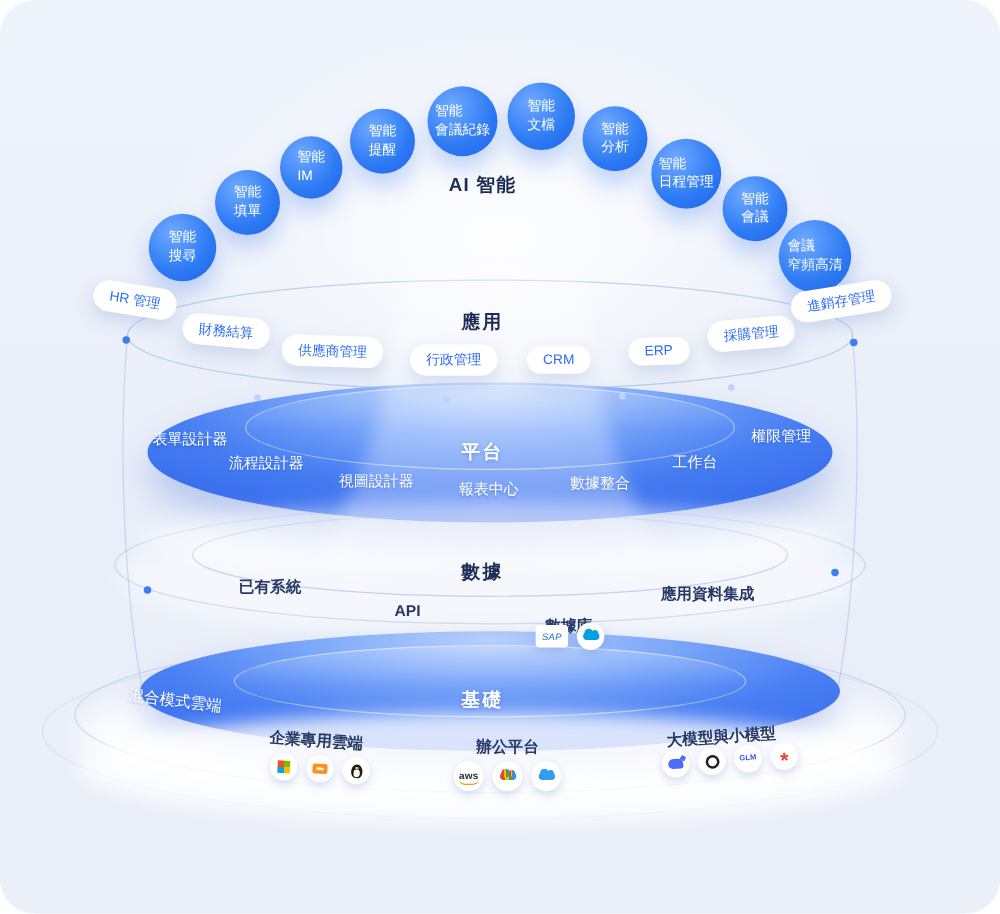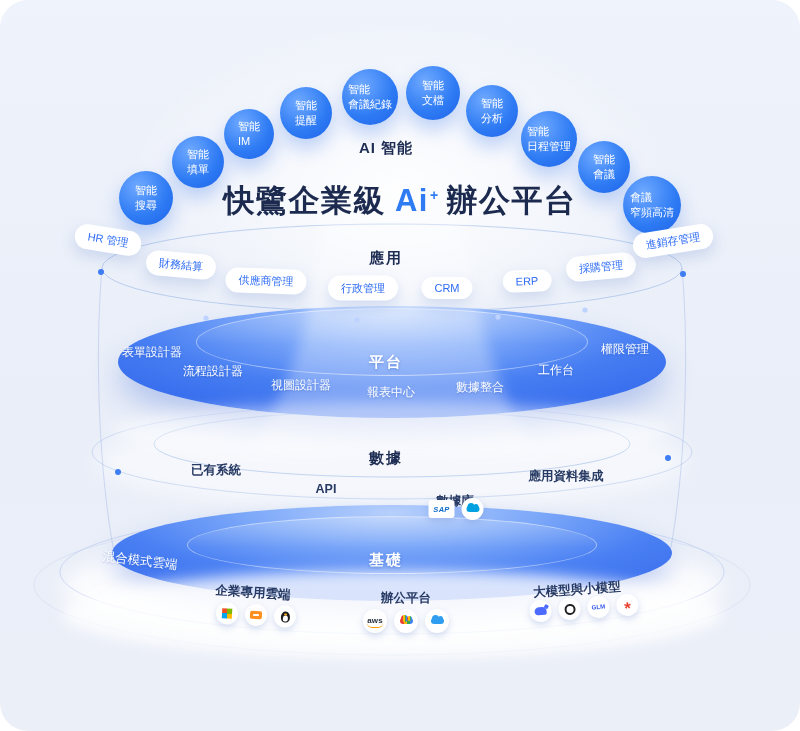--- a/index.html
+++ b/index.html
@@ -92,21 +92,21 @@
   .icon-row{position:absolute;transform:translate(-50%,-50%) rotate(var(--r,0deg));display:flex;gap:7px;align-items:center;}
   .chip{
     width:22px;height:22px;background:#fff;border-radius:50%;
     box-shadow:0 3px 7px rgba(100,130,200,.28);
     display:flex;align-items:center;justify-content:center;flex:none;
   }
   .chip-rect{
     width:26px;height:18px;background:#fff;border-radius:3px;
     box-shadow:0 3px 7px rgba(100,130,200,.28);
     display:flex;align-items:center;justify-content:center;
-    font-style:italic;font-weight:700;font-size:7.5px;color:#0f6cc9;letter-spacing:.3px;
+    font-style:italic;font-weight:400;font-size:7.5px;color:#0f6cc9;letter-spacing:.3px;
   }
 
   
   .ms-logo{width:10px;height:10px;background:conic-gradient(#7fba00 0 25%,#ffb900 0 50%,#00a4ef 0 75%,#f25022 0);}
   .ali-logo{width:12px;height:8px;background:#ff8f1f;border-radius:2px;position:relative;}
   .ali-logo::after{content:"";position:absolute;left:3px;top:3px;width:6px;height:2px;background:#fff;border-radius:1px;}
   .linux-logo{width:9px;height:11px;background:#1b1b1b;border-radius:50% 50% 42% 42%;position:relative;}
   .linux-logo::after{content:"";position:absolute;left:2px;top:4.5px;width:5px;height:5.5px;background:#fff;border-radius:50% 50% 40% 40%;}
   .linux-logo::before{content:"";position:absolute;left:3px;top:2.5px;width:3px;height:2px;background:#f5a623;border-radius:1px;z-index:1;}
   .aws-logo{font-weight:700;font-size:8px;line-height:1;color:#252f3e;position:relative;letter-spacing:.2px;}
@@ -182,23 +182,20 @@
   <div class="bubble" style="left:466px;top:85px;width:52px;height:52px">智能
 分析</div>
   <div class="bubble" style="left:521px;top:111px;width:56px;height:56px">智能
 日程管理</div>
   <div class="bubble" style="left:578px;top:141px;width:52px;height:52px">智能
 會議</div>
   <div class="bubble" style="left:623px;top:176px;width:58px;height:58px">會議
 窄頻高清</div>
 
   <div class="ai-label">AI 智能</div>
-  <div class="title">
-    <span>快鷺企業級</span><span class="ai-mark"><span>Ai</span><span class="sparkle">+</span></span><span>辦公平台</span>
-  </div>
 
   <div class="layer-label" style="left:386px;top:258px">應用</div>
   <div class="pill" style="left:108px;top:240px;--r:9deg">HR 管理</div>
   <div class="pill" style="left:181px;top:265px;--r:5deg">財務結算</div>
   <div class="pill" style="left:266px;top:281px;--r:2deg">供應商管理</div>
   <div class="pill" style="left:363px;top:288px">行政管理</div>
   <div class="pill" style="left:447px;top:288px">CRM</div>
   <div class="pill" style="left:527px;top:281px;--r:-2deg">ERP</div>
   <div class="pill" style="left:601px;top:267px;--r:-5deg">採購管理</div>
   <div class="pill" style="left:673px;top:241px;--r:-9deg">進銷存管理</div>

